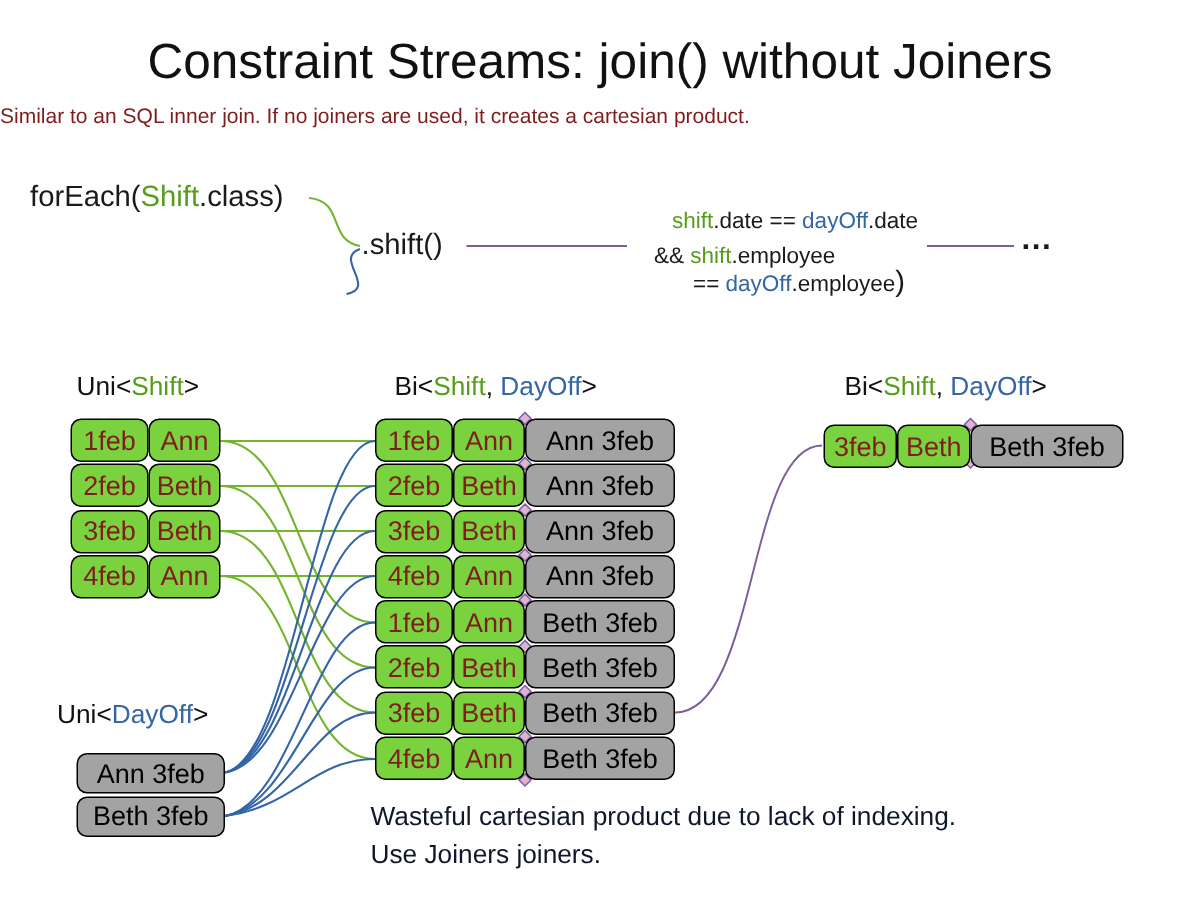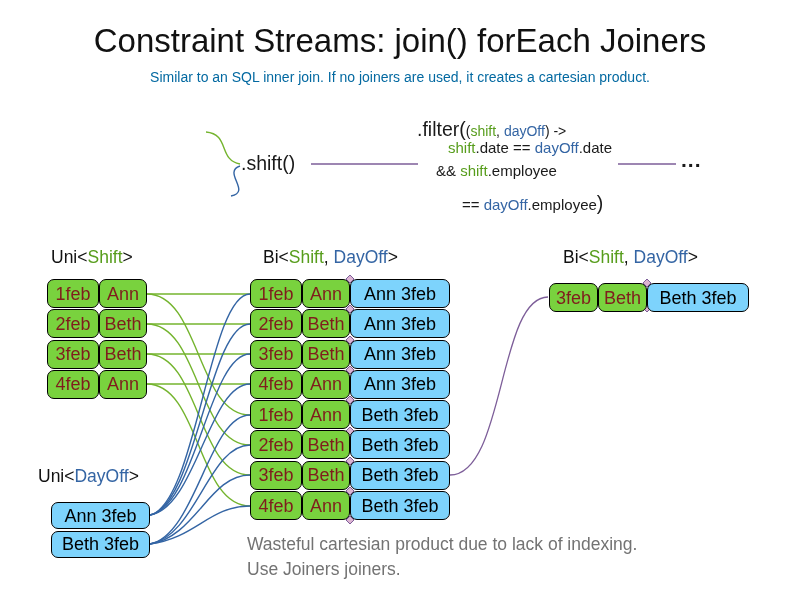--- a/index.html
+++ b/index.html
@@ -1,46 +1,46 @@
 <!DOCTYPE html>
 <html><head>
 <meta charset="utf-8">
 <style>
   html,body{margin:0;padding:0;background:#fff;}
   .canvas{position:relative;width:800px;height:600px;background:#fff;overflow:hidden;
           font-family:"Liberation Sans", sans-serif;color:#111;}
   .abs{position:absolute;}
   .title{left:0;right:0;top:22px;text-align:center;font-size:33px;font-weight:400;letter-spacing:0;}
-  .subtitle{left:0;right:0;top:69px;text-align:center;font-size:14px;color:#0369a1;}
+  .subtitle{left:0;right:0;top:69px;font-size:14px;color:#7f1d1d;}
   .codeline{white-space:nowrap;}
   .seg-k {color:#1a1a1a;font-size:19.5px;}
   .seg-g {color:#579D1C;font-size:19.5px;}
   .seg-b {color:#3465A4;font-size:19.5px;}
   .seg-ks{color:#1a1a1a;font-size:14px;}
   .seg-gs{color:#579D1C;font-size:14px;}
   .seg-bs{color:#3465A4;font-size:14px;}
   .seg-km{color:#1a1a1a;font-size:15px;}
   .seg-gm{color:#579D1C;font-size:15px;}
   .seg-bm{color:#3465A4;font-size:15px;}
   .seg-lk{color:#111;font-size:17.5px;}
   .seg-lg{color:#579D1C;font-size:17.5px;}
   .seg-lb{color:#3465A4;font-size:17.5px;}
   .ellipsis{font-size:21px;font-weight:700;color:#1a1a1a;letter-spacing:1px;}
   .col{position:absolute;z-index:2;}
   .row{display:flex;margin-bottom:1.3px;}
   .cell{box-sizing:border-box;height:29px;border:1.8px solid #000;border-radius:7px;
         display:flex;align-items:center;justify-content:center;font-size:18px;line-height:1;}
   .cell-date{background:#79D23E;color:#7f1d1d;}
   .cell-name{background:#79D23E;color:#7f1d1d;}
-  .cell-pair{background:#7dd3fc;color:#000;}
+  .cell-pair{background:#a3a3a3;color:#000;}
   .col-shift  .cell-date{width:52px;} .col-shift  .cell-name{width:48px;}
   .col-center .cell-date{width:52px;} .col-center .cell-name{width:48px;} .col-center .cell-pair{width:100px;}
   .col-right  .cell-date{width:49px;} .col-right  .cell-name{width:49px;} .col-right  .cell-pair{width:102px;}
   .col-dayoff .cell{height:27px;} .col-dayoff .row{margin-bottom:1.5px;} .col-dayoff .cell-pair{width:99px;}
-  .note{color:#737373;font-size:17.5px;line-height:25px;white-space:nowrap;}
+  .note{color:#0f172a;font-size:17.5px;line-height:25px;white-space:nowrap;}
   svg.wires{position:absolute;left:0;top:0;z-index:1;pointer-events:none;}
 </style>
 </head>
 <body>
 
 <div class="canvas">
 
   <svg class="wires" width="800" height="600" viewBox="0 0 800 600">
 
     <g fill="none" stroke-width="1.4">
@@ -84,29 +84,29 @@
       <path d="M350,396 l4,4 -4,4 -4,-4 z"></path>
         <path d="M350,427 l4,4 -4,4 -4,-4 z"></path>
       <path d="M350,457 l4,4 -4,4 -4,-4 z"></path>
         <path d="M350,487 l4,4 -4,4 -4,-4 z"></path>
       <path d="M350,516 l4,4 -4,4 -4,-4 z"></path>
       <path d="M647,279 l4,4 -4,4 -4,-4 z"></path>
         <path d="M647,304 l4,4 -4,4 -4,-4 z"></path>
     </g>
   </svg>
 
-  <div class="abs title">Constraint Streams: join() forEach Joiners</div>
+  <div class="abs title">Constraint Streams: join() without Joiners</div>
   <div class="abs subtitle">Similar to an SQL inner join. If no joiners are used, it creates a cartesian product.</div>
 
+  <div class="abs codeline" style="left:20px;top:120px;"><span class="seg-k">forEach(</span><span class="seg-g">Shift</span><span class="seg-k">.class)</span></div>
   <div class="abs codeline seg-k" style="left:241px;top:152px;">.shift()</div>
 
-  <div class="abs codeline" style="left:417px;top:118px;"><span class="seg-k">.filter(</span><span class="seg-ks">(</span><span class="seg-gs">shift</span><span class="seg-ks">, </span><span class="seg-bs">dayOff</span><span class="seg-ks">) -&gt;</span></div>
   <div class="abs codeline" style="left:436px;top:139px;margin-left:12px;"><span class="seg-gm">shift</span><span class="seg-km">.date == </span><span class="seg-bm">dayOff</span><span class="seg-km">.date</span></div>
   <div class="abs codeline" style="left:436px;top:162px;"><span class="seg-km">&amp;&amp; </span><span class="seg-gm">shift</span><span class="seg-km">.employee</span></div>
-  <div class="abs codeline" style="left:462px;top:192px;text-align:center;"><span class="seg-km">== </span><span class="seg-bm">dayOff</span><span class="seg-km">.employee</span><span class="seg-k">)</span></div>
+  <div class="abs codeline" style="left:462px;top:177px;text-align:center;"><span class="seg-km">== </span><span class="seg-bm">dayOff</span><span class="seg-km">.employee</span><span class="seg-k">)</span></div>
   <div class="abs ellipsis" style="left:681px;top:148px;">...</div>
 
   <div class="abs codeline" style="left:51px;top:247px;text-align:center;"><span class="seg-lk">Uni&lt;</span><span class="seg-lg">Shift</span><span class="seg-lk">&gt;</span></div>
   <div class="abs codeline" style="left:263px;top:247px;"><span class="seg-lk">Bi&lt;</span><span class="seg-lg">Shift</span><span class="seg-lk">, </span><span class="seg-lb">DayOff</span><span class="seg-lk">&gt;</span></div>
   <div class="abs codeline" style="left:563px;top:247px;"><span class="seg-lk">Bi&lt;</span><span class="seg-lg">Shift</span><span class="seg-lk">, </span><span class="seg-lb">DayOff</span><span class="seg-lk">&gt;</span></div>
   <div class="abs codeline" style="left:38px;top:466px;"><span class="seg-lk">Uni&lt;</span><span class="seg-lb">DayOff</span><span class="seg-lk">&gt;</span></div>
 
   <div class="col col-shift" style="left:47px;top:279px;">
       <div class="row">
         <div class="cell cell-date">1feb</div>

